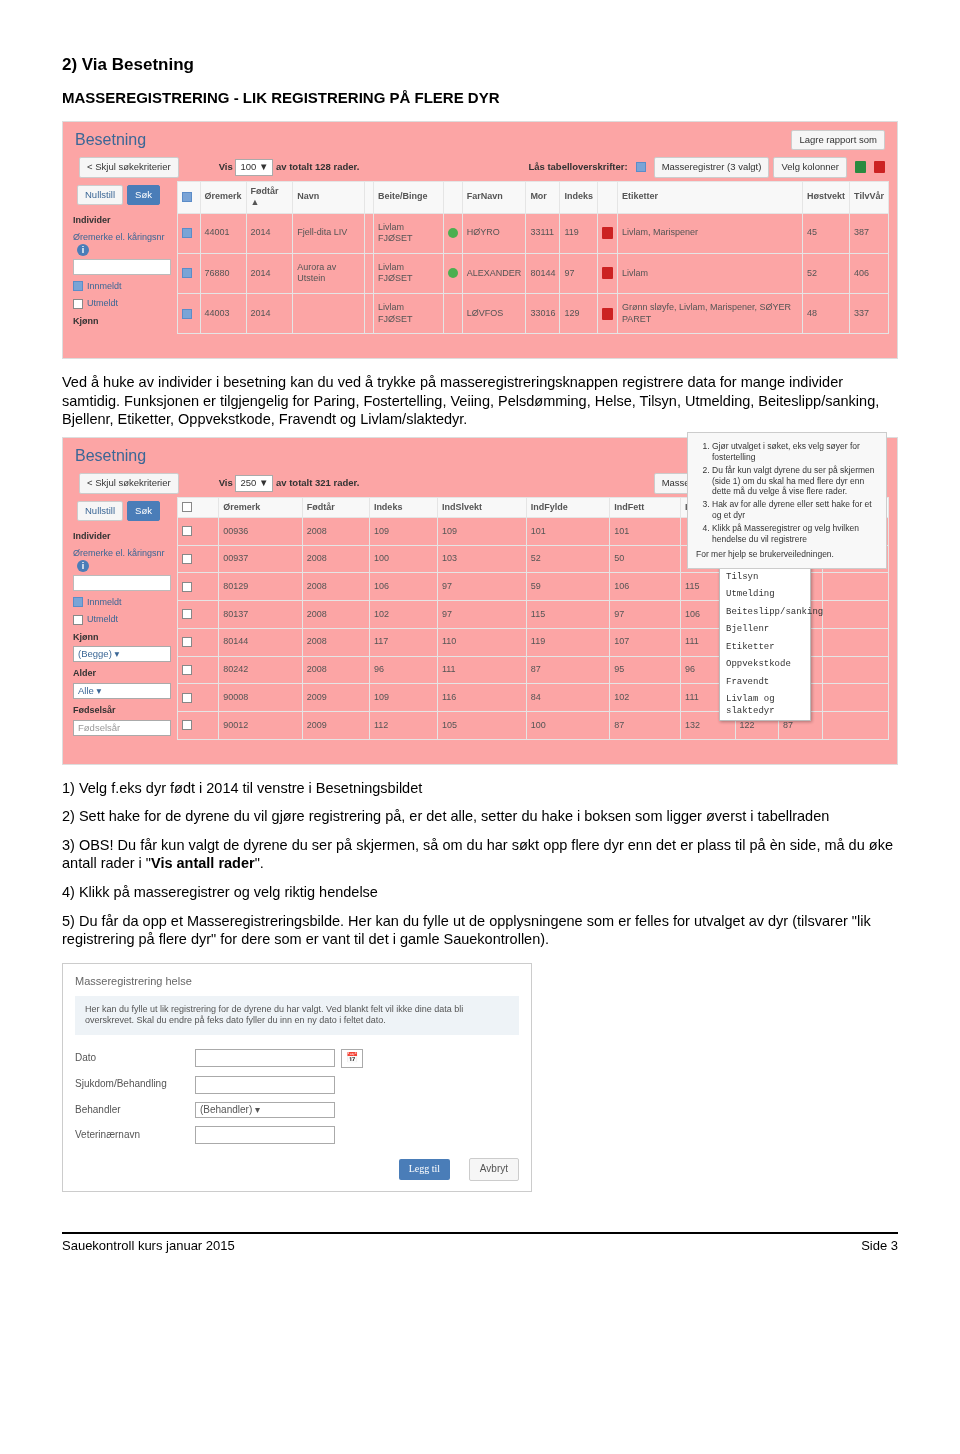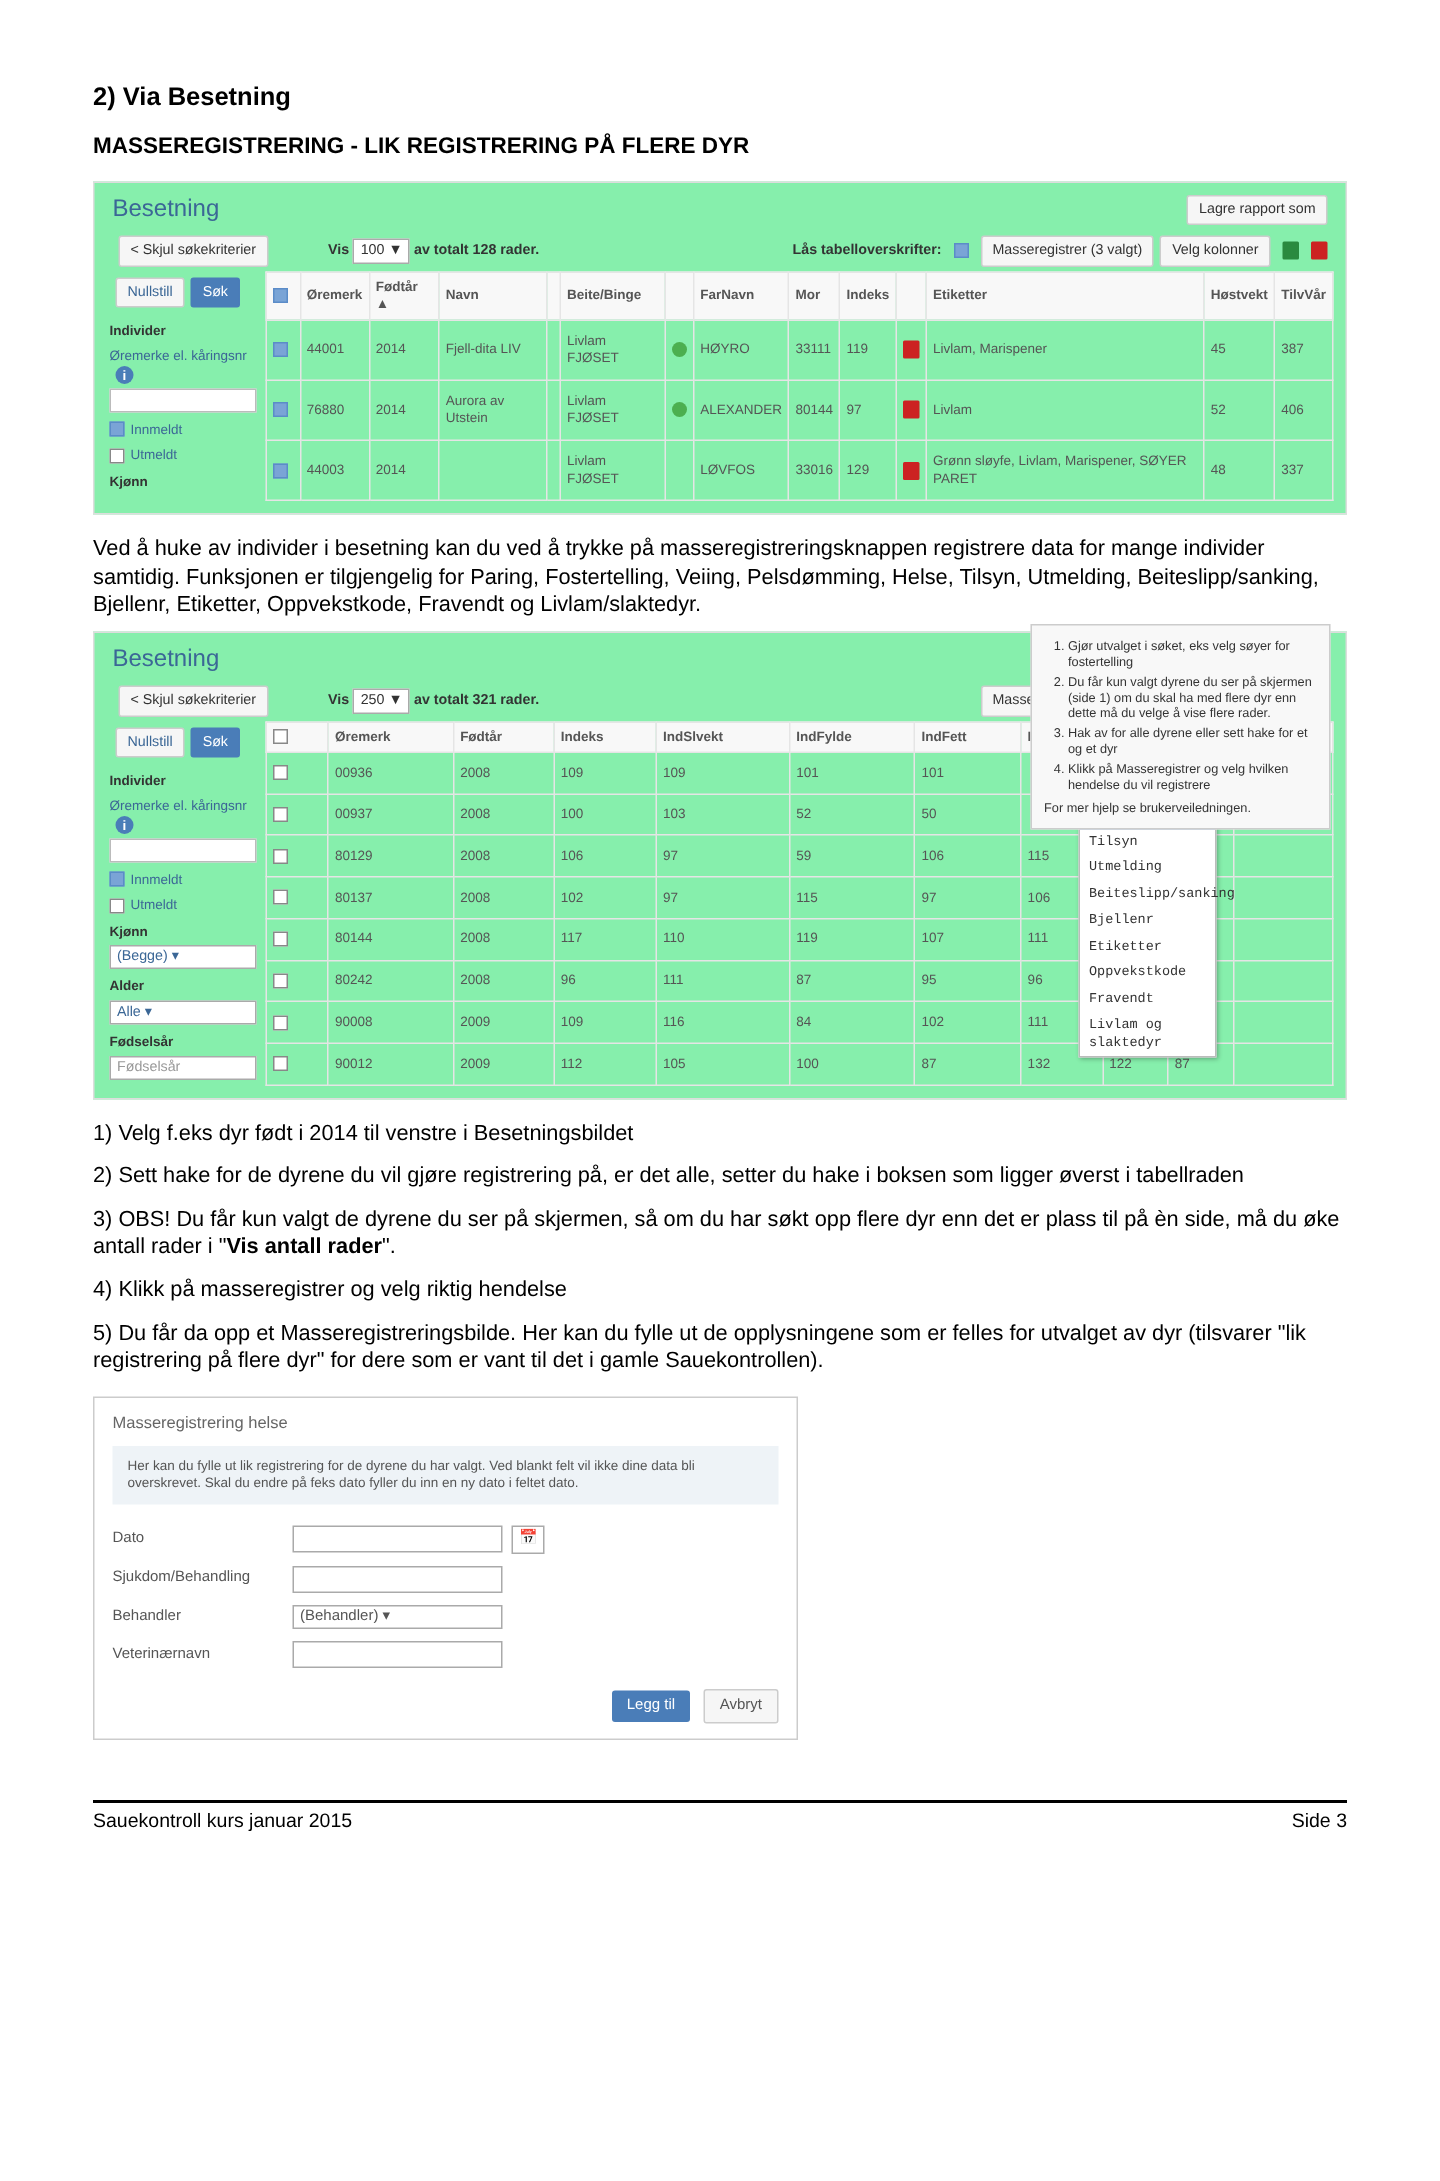--- a/index.html
+++ b/index.html
@@ -1,19 +1,19 @@
 <!DOCTYPE html>
 <html><head>
 <meta charset="utf-8">
 <style>
   * { box-sizing: border-box; }
   body { margin: 0; font-family: Arial, sans-serif; background: #fff; width: 960px; padding: 54px 62px 30px 62px; font-size: 14.5px; line-height: 1.28; }
   .h2 { font-weight: bold; font-size: 17px; margin: 0 0 12px 0; }
   .sub { font-weight: bold; font-size: 15px; margin: 0 0 14px 0; }
-  .shot { background: #86efac; border: 1px solid #ddd; padding: 6px 8px 8px 8px; font-size: 9.5px; color: #333; margin-bottom: 14px; }
+  .shot { background: #fca5a5; border: 1px solid #ddd; padding: 6px 8px 24px 8px; font-size: 9.5px; color: #333; margin-bottom: 14px; }
   .shot .top { display: flex; justify-content: space-between; align-items: flex-start; padding: 2px 4px 4px 4px; }
   .shot .title { color: #3b6796; font-size: 16px; font-weight: 500; }
   .shot .btn { display: inline-block; background: #f6f6f6; border: 1px solid #ccc; border-radius: 2px; padding: 3px 7px; margin-left: 4px; cursor: pointer; }
   .shot .row { display: flex; align-items: center; flex-wrap: wrap; padding: 3px 4px; }
   .ml { margin-left: 8px; }
   .check { display: inline-block; width: 10px; height: 10px; border: 1px solid #888; background: #fff; vertical-align: middle; margin-right: 4px; }
   .check.on { background: #7aa4d6; border-color: #5b8cc8;}
   .tbl { width: 100%; border-collapse: collapse; font-size: 9px; }
   .tbl th, .tbl td { border: 1px solid #e5e5e5; padding: 4px 4px; text-align: left; color: #555; }
   .tbl th { background: #f8f8f8; font-weight: 600; }
@@ -34,21 +34,21 @@
   .hendlist { position: absolute; right: 86px; top: 42px; width: 92px; background: #fff; border: 1px solid #bbb; box-shadow: 1px 1px 3px rgba(0,0,0,.3); z-index: 5; }
   .hendlist div { padding: 3px 6px; font-size: 9px; font-family: Liberation Mono, monospace; }
   .hendlist div.hl { background: #4a7db8; color: #fff; }
   .modal { border: 1px solid #ccc; width: 470px; font-size: 10px; color: #555; margin-top: 14px; }
   .modal .mt { font-size: 11px; padding: 10px 12px 4px 12px; color: #666; }
   .modal .help { background: #eef3f7; padding: 8px 10px; margin: 4px 12px 10px 12px; font-size: 9px; color: #555; }
   .modal .frow { display: flex; align-items: center; padding: 4px 12px; }
   .modal .frow .flabel { width: 120px; }
   .modal .inp { border: 1px solid #aaa; height: 18px; width: 140px; background: #fff; }
   .modal .btnrow { text-align: right; padding: 10px 12px; }
-  .modal .primary { display: inline-block; background: #4a7db8; color: #fff; padding: 4px 10px; border-radius: 2px; margin-right: 6px; cursor: pointer; }
+  .modal .primary { display: inline-block; background: #4a7db8; color: #fff; padding: 4px 10px; border-radius: 2px; margin-right: 16px; cursor: pointer; font-family: Liberation Serif, serif; }
   .modal .sec { display: inline-block; background: #f6f6f6; border: 1px solid #ccc; padding: 4px 10px; border-radius: 2px; cursor: pointer; }
   .footer { margin-top: 40px; border-top: 2px solid #000; padding-top: 4px; display: flex; justify-content: space-between; font-size: 13px; text-align: center; }
   .circle-i { display: inline-block; width: 12px; height: 12px; border-radius: 50%; background: #4a7db8; color: #fff; font-weight: bold; text-align: center; line-height: 12px; font-size: 9px; vertical-align: middle; margin-left: 4px; }
 </style>
 </head>
 <body>
 
 <div class="h2">2) Via Besetning</div>
 <div class="sub">MASSEREGISTRERING - LIK REGISTRERING PÅ FLERE DYR</div>
 

